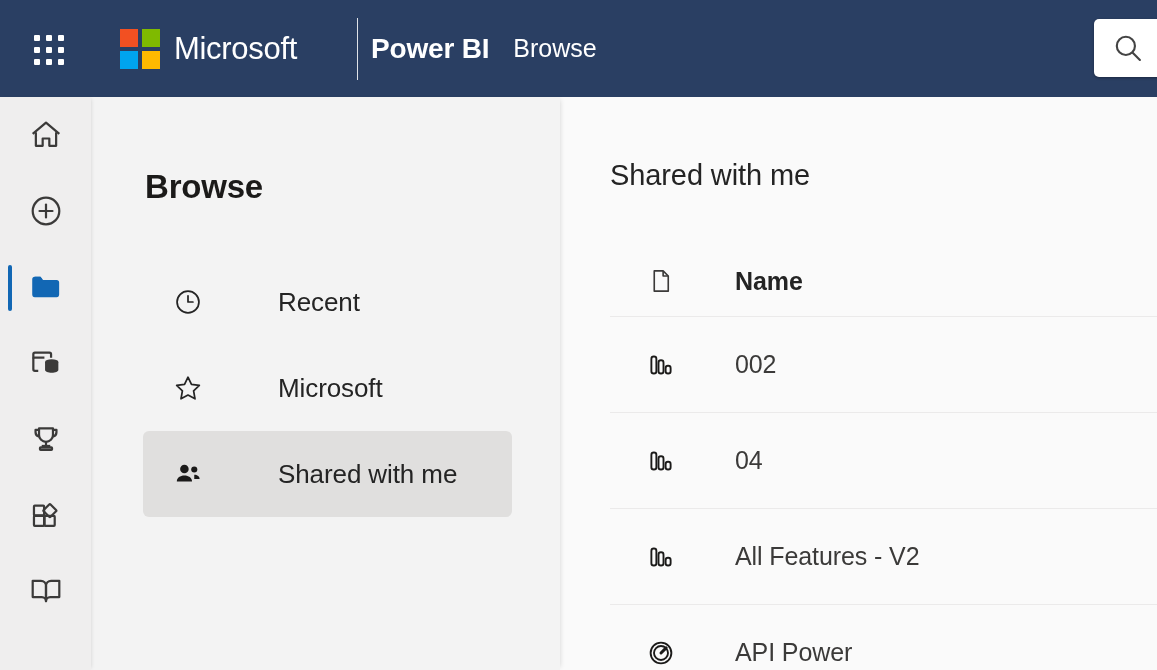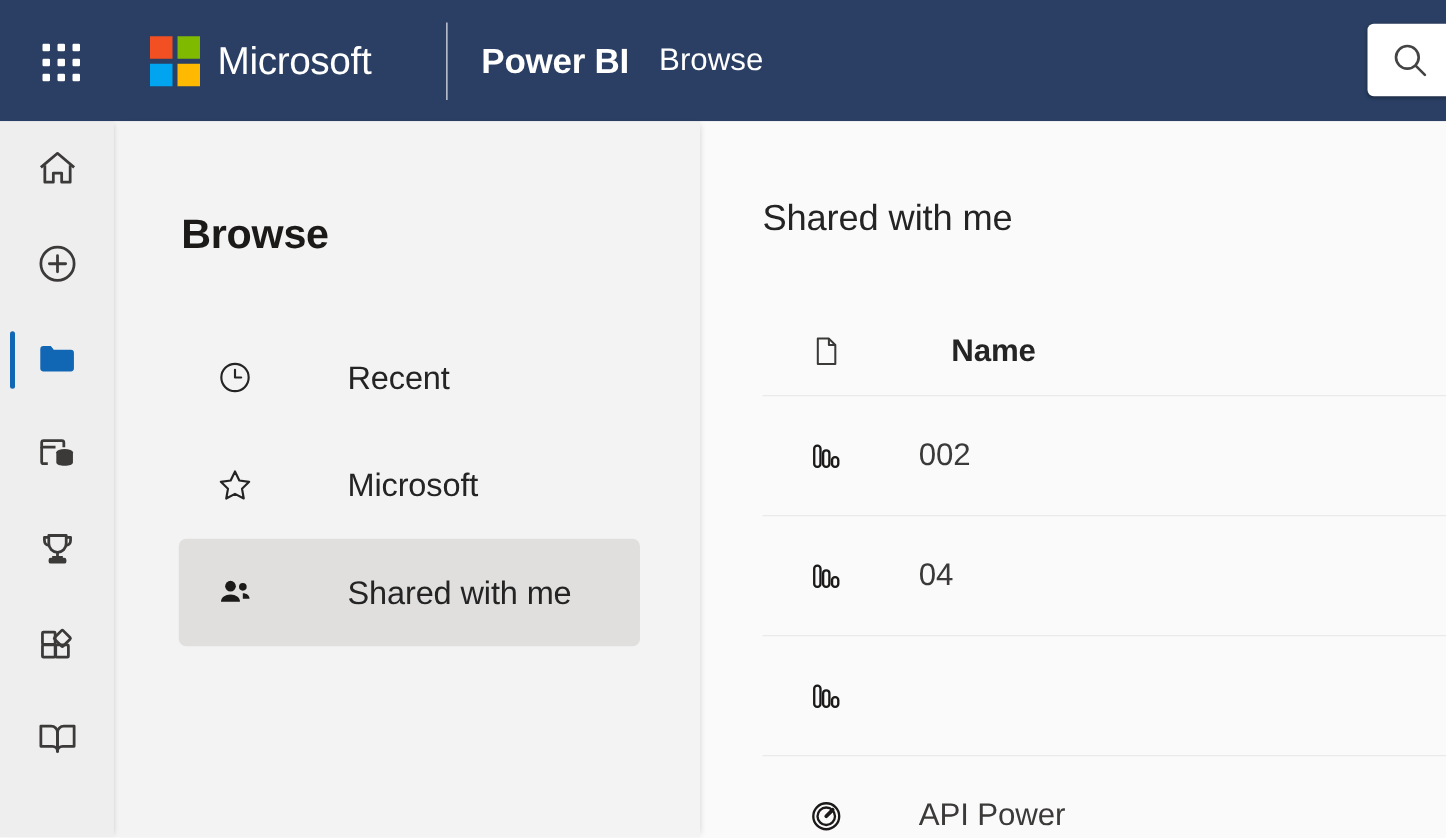--- a/index.html
+++ b/index.html
@@ -60,21 +60,21 @@
     width: 1px; height: 62px;
     background: #ffffff;
     margin-left: 60px;
     opacity: 0.85;
   }
 
   #brand-title {
     color: #ffffff;
     font-size: 28px;
     font-weight: 700;
-    margin-left: 27px;
+    margin-left: 13px;
     letter-spacing: -0.2px;
     cursor: pointer;
   }
   #header-breadcrumb {
     color: #ffffff;
     font-size: 25px;
     font-weight: 400;
     margin-left: 24px;
     cursor: pointer;
   }
@@ -171,21 +171,20 @@
     font-weight: 400;
     color: #242424;
     letter-spacing: -0.1px;
   }
   #table { margin-top: 54px; }
   .table-head {
     display: flex; align-items: center;
     height: 71px;
     border-bottom: 1px solid #ebeaea;
     margin-left: 50px;
-    gap: 26px;
   }
   .col-icon {
     width: 125px;
     display: flex; align-items: center;
     padding-left: 36px;
     flex: 0 0 auto;
   }
   .col-name {
     font-size: 25px;
     color: #242424;
@@ -387,20 +386,21 @@
       </div>
 
       <div class="table-row">
         <div class="col-icon">
           <svg width="30" height="30" viewBox="0 0 24 24" fill="none" stroke="#1b1a19" stroke-width="1.5">
             <rect x="4.3" y="5.2" width="4.0" height="13.6" rx="1.9"></rect>
             <rect x="10.0" y="8.2" width="4.0" height="10.6" rx="1.9"></rect>
             <rect x="15.7" y="12.6" width="4.0" height="6.2" rx="1.9"></rect>
           </svg>
         </div>
+        <div class="row-name">All Features - V2</div>
       </div>
 
       <div class="table-row">
         <div class="col-icon">
           <svg width="30" height="30" viewBox="0 0 24 24" fill="none" stroke="#1b1a19" stroke-width="1.5">
             <circle cx="12" cy="12" r="8.3"></circle>
             <circle cx="12" cy="12" r="5.6"></circle>
             <path d="M12 12 16.1 7.9" stroke-width="2.4" stroke-linecap="round"></path>
           </svg>
         </div>

